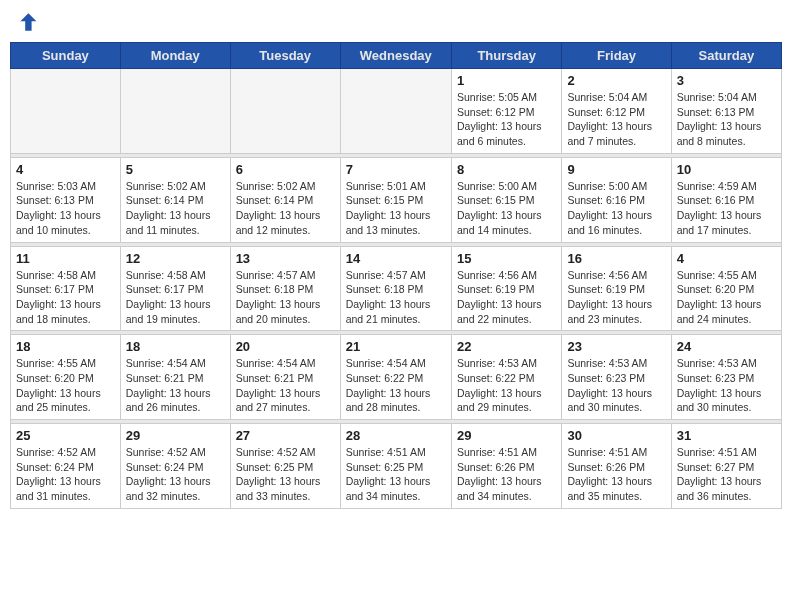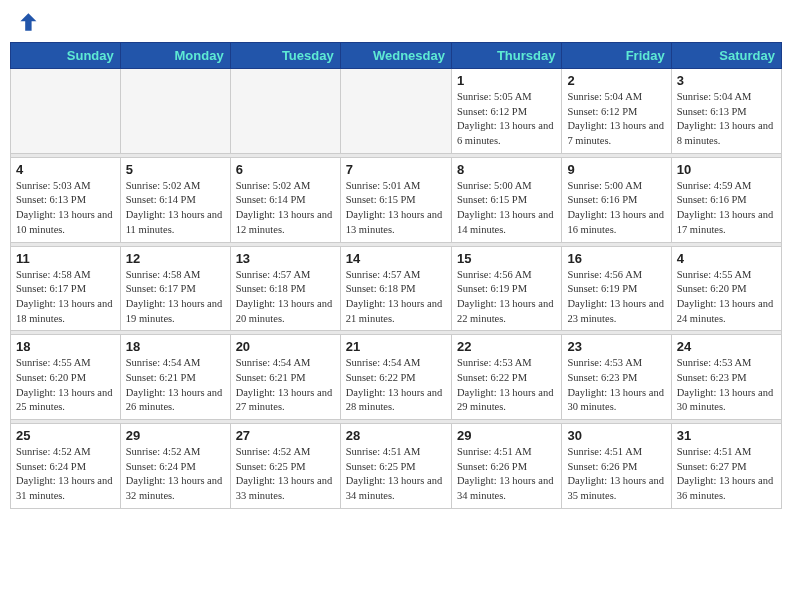--- a/index.html
+++ b/index.html
@@ -38,22 +38,22 @@
       font-size: 14px;
       color: #333;
     }
     .calendar {
       width: 100%;
       border-collapse: collapse;
       border: 1px solid #ccc;
     }
     .calendar th {
       background-color: #2255aa;
-      color: #5eead4;
-      text-align: right;
+      color: #e5e5e5;
+      text-align: center;
       padding: 5px 6px;
       font-size: 13px;
       font-weight: bold;
       border: 1px solid #1a3d8a;
     }
     .calendar td {
       vertical-align: top;
       border: 1px solid #ccc;
       padding: 4px 5px;
       width: 113px;
@@ -66,21 +66,20 @@
     .day-number {
       font-size: 13px;
       font-weight: bold;
       color: #222;
       margin-bottom: 2px;
     }
     .day-info {
       font-size: 10.5px;
       color: #333;
       line-height: 1.4;
-      font-family: Liberation Serif, serif;
     }
   </style>
 </head>
 <body>
 
 <div class="header">
   <div class="logo">
     <svg class="logo-icon" viewBox="0 0 30 30">
       <rect x="0" y="0" width="30" height="30" fill="white"></rect>
       <polygon points="18,4 28,14 22,14 22,26 14,26 14,14 8,14" fill="#2255aa"></polygon>

